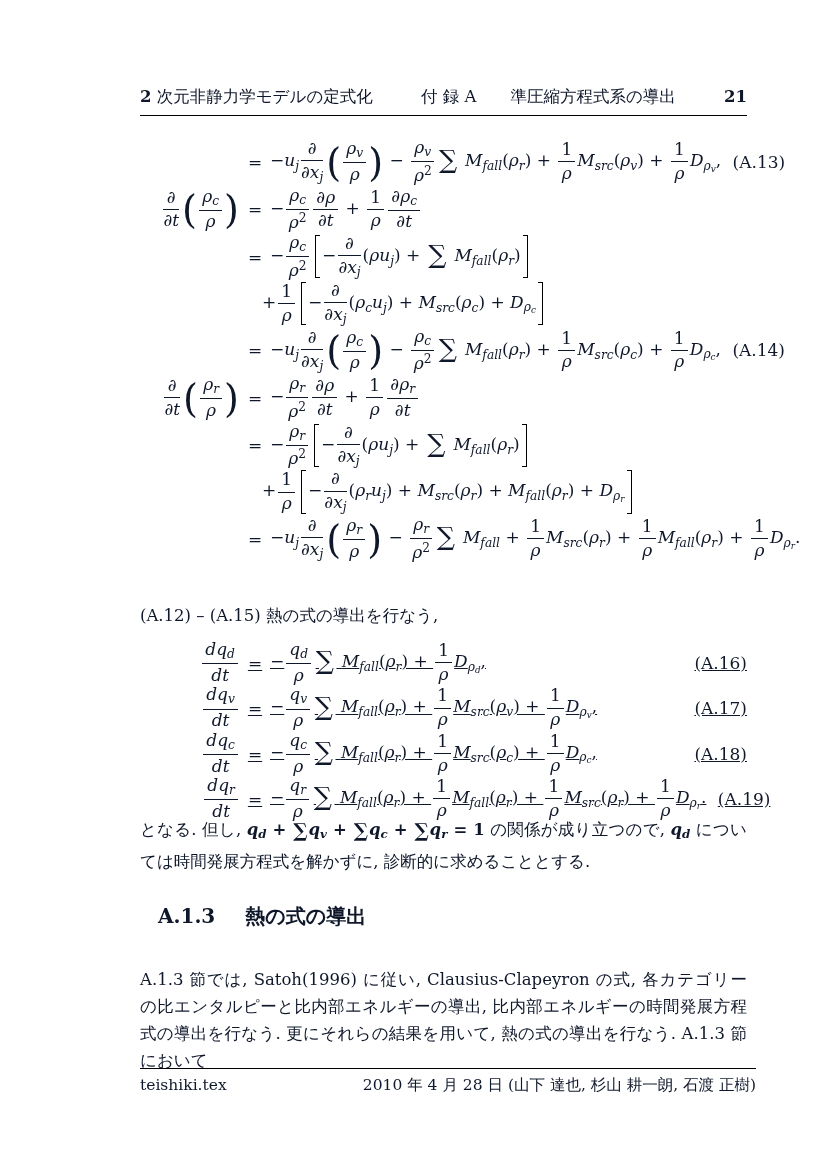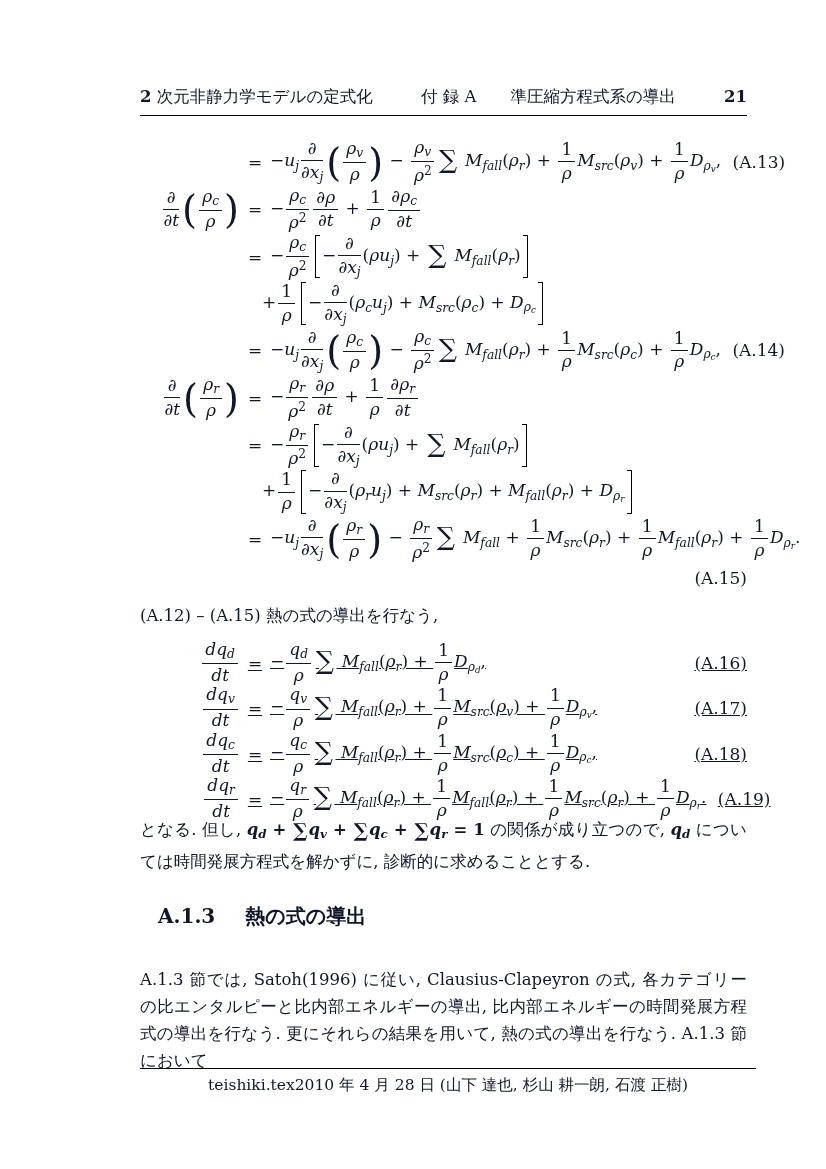--- a/index.html
+++ b/index.html
@@ -65,21 +65,21 @@
   .sheading {
     position:absolute; left:118px; top:903px;
     font-size:20px; font-weight:bold;
     font-family:"DejaVu Serif","Liberation Serif",serif;
   }
   .sheading .stitle { margin-left:30px; font-family:Liberation Serif, serif; }
   
   .pfooter {
     position:absolute; left:100px; right:110px; top:1068px;
     border-top:1.4px solid #000; padding-top:6px;
-    display:flex; justify-content:center; align-items:baseline;
+    display:flex; justify-content:space-between; align-items:baseline;
     font-size:15.5px; white-space:nowrap;
   }
 </style>
 </head>
 <body>
 
 <div class="page">
 
   <div class="pheader">
     <span class="ph-left"><span class="num">2</span> <span>次元非静力学モデルの定式化</span></span>
@@ -282,26 +282,20 @@
             <span class="fden"><span class="mi">ρ</span></span>
           </span><span class="mi">M</span><span class="msub"><span class="mi">src</span></span><span class="mo">(</span><span class="mi">ρ</span><span class="msub"><span class="mi">r</span></span><span class="mo">) + </span><span class="frac">
             <span class="fnum"><span class="mo">1</span></span>
             <span class="fden"><span class="mi">ρ</span></span>
           </span><span class="mi">M</span><span class="msub"><span class="mi">fall</span></span><span class="mo">(</span><span class="mi">ρ</span><span class="msub"><span class="mi">r</span></span><span class="mo">) + </span><span class="frac">
             <span class="fnum"><span class="mo">1</span></span>
             <span class="fden"><span class="mi">ρ</span></span>
           </span><span class="mi">D</span><span class="msub"><span class="mi">ρ</span><span class="msub"><span class="mi">r</span></span></span><span class="mo">.</span></span>
         <span class="eq-tag mo"></span>
       </div>
-      <div class="eqrow tagonly">
-        <span class="eq-lhs"></span>
-        <span class="eq-rel mo"></span>
-        <span class="eq-rhs"></span>
-        <span class="eq-tag mo">(A.15)</span>
-      </div>
     </div>
 
   <div class="jtext midtext">(A.12) – (A.15) 熱の式の導出を行なう,</div>
 
   <div class="eqs eqs-2">
       <div class="eqrow">
         <span class="eq-lhs"><span class="frac">
             <span class="fnum"><span class="mi">dq</span><span class="msub"><span class="mi">d</span></span></span>
             <span class="fden"><span class="mi">dt</span></span>
           </span></span>

